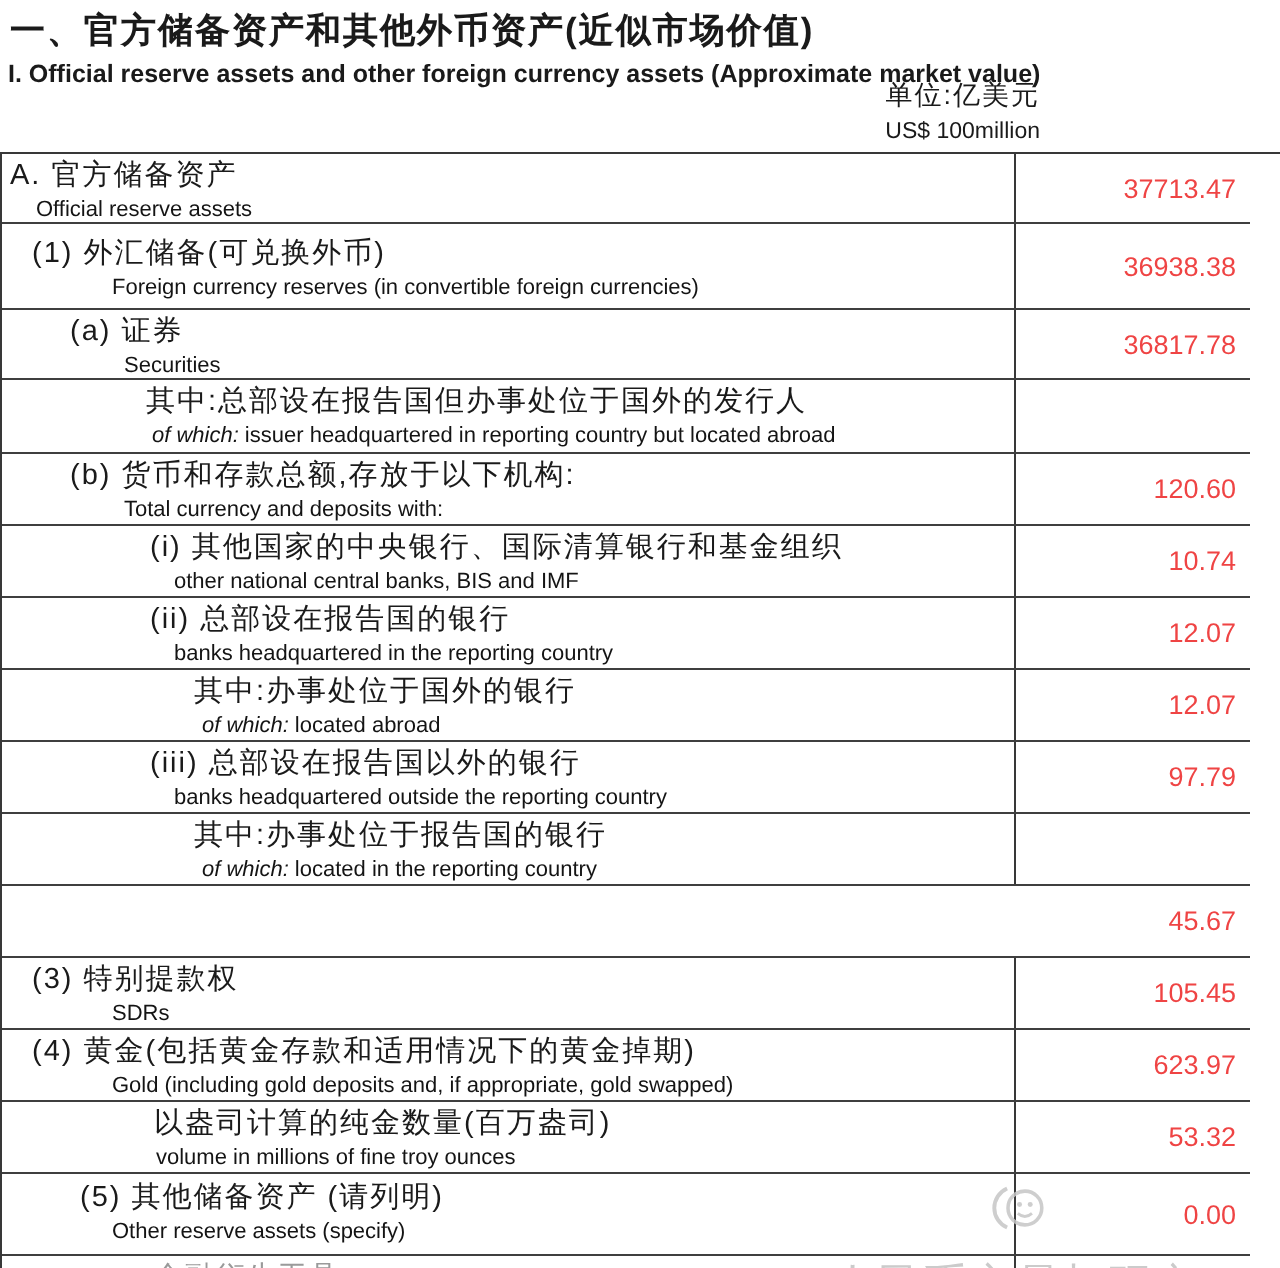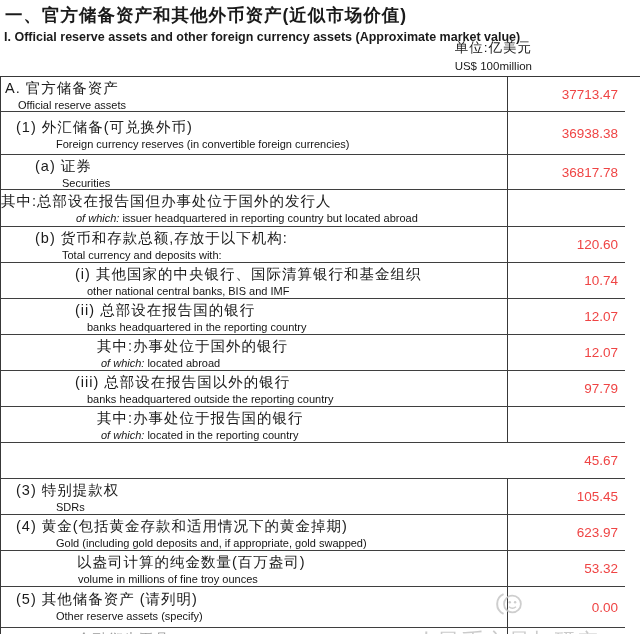--- a/index.html
+++ b/index.html
@@ -3,43 +3,43 @@
 <meta charset="utf-8">
 <style>
   html,body{margin:0;padding:0;background:#ffffff;width:640px;height:634px;overflow:hidden;
     font-family:"Liberation Sans","DejaVu Sans",sans-serif;color:#1a1a1a;}
   .page{position:relative;width:536px;height:634px;background:#fff;}
 
   
   .header{position:relative;height:76px;}
   .title-cn{font-size:17.5px;font-weight:bold;padding:3px 0 0 5px;letter-spacing:1px;white-space:nowrap;}
   .title-en{font-size:12.5px;font-weight:bold;padding:3px 0 0 4px;white-space:nowrap;}
-  .unit{position:absolute;right:4px;top:39px;text-align:right;}
+  .unit{position:absolute;right:16px;top:39px;text-align:right;}
   .unit-cn{font-size:13.5px;letter-spacing:1px;}
   .unit-en{font-size:11.5px;margin-top:3px;}
 
   
   .table-top-border{width:640px;height:0;border-top:1px solid #383838;}
   .tbl{width:625px;border-left:1px solid #383838;box-sizing:border-box;}
   .row{display:flex;border-bottom:1px solid #3f3f3f;box-sizing:border-box;}
   .h35{height:35px}.h36{height:36px}.h37{height:37px}.h43{height:43px}.h41{height:41px}
   .cell-label{width:507px;border-right:1px solid #383838;box-sizing:border-box;overflow:hidden;}
   .cell-value{flex:1;display:flex;align-items:center;justify-content:flex-end;
     padding-right:7px;font-size:13.5px;color:#ef4444;}
   .cn{font-size:14.5px;line-height:19px;padding-top:2px;letter-spacing:1px;white-space:nowrap;}
   .en{font-size:11px;line-height:13px;padding-top:1px;color:#141414;white-space:nowrap;}
   .en i{font-style:italic;margin-right:3px;}
   .h43 .cn{padding-top:6px;}
-  .h41 .cn{padding-top:3px;}
+  .h41 .cn{padding-top:3px;margin-left:24px;}
 
   
   .lvl-A   .cn{padding-left:4px}   .lvl-A   .en{padding-left:17px}
   .lvl-num .cn{padding-left:15px}  .lvl-num .en{padding-left:55px}
   .lvl-alpha .cn{padding-left:34px}.lvl-alpha .en{padding-left:61px}
-  .lvl-ow1 .cn{}  .lvl-ow1 .en{padding-left:75px}
+  .lvl-ow1 .cn{padding-left:72px}  .lvl-ow1 .en{padding-left:75px}
   .lvl-roman .cn{padding-left:74px}.lvl-roman .en{padding-left:86px}
   .lvl-ow2 .cn{padding-left:96px}  .lvl-ow2 .en{padding-left:100px}
   .lvl-vol .cn{padding-left:76px}  .lvl-vol .en{padding-left:77px}
 
   .row.partial{height:6px;border-bottom:none;overflow:hidden;}
   .row.partial .cn{color:#9a9a9a;}
 
   
   .watermark{position:absolute;left:416px;top:590px;display:flex;align-items:center;
     gap:5px;opacity:0.85;pointer-events:none;z-index:5;flex-direction:column;}

